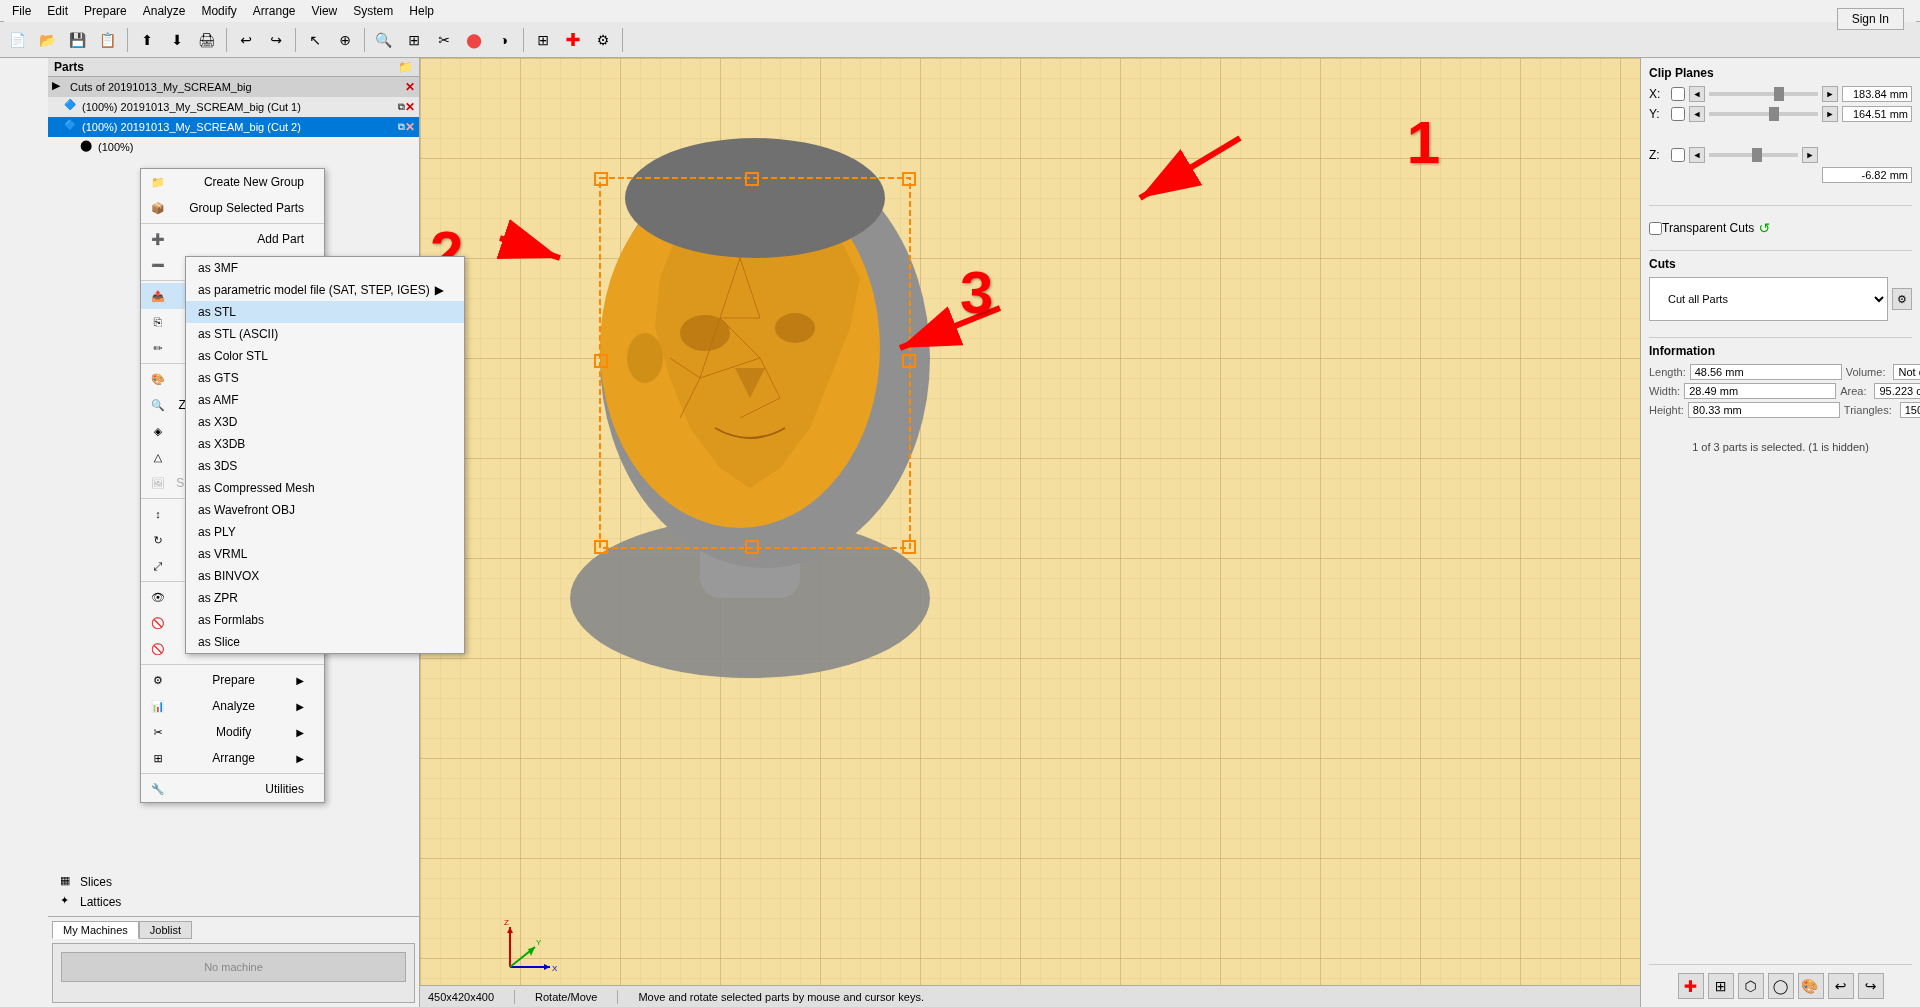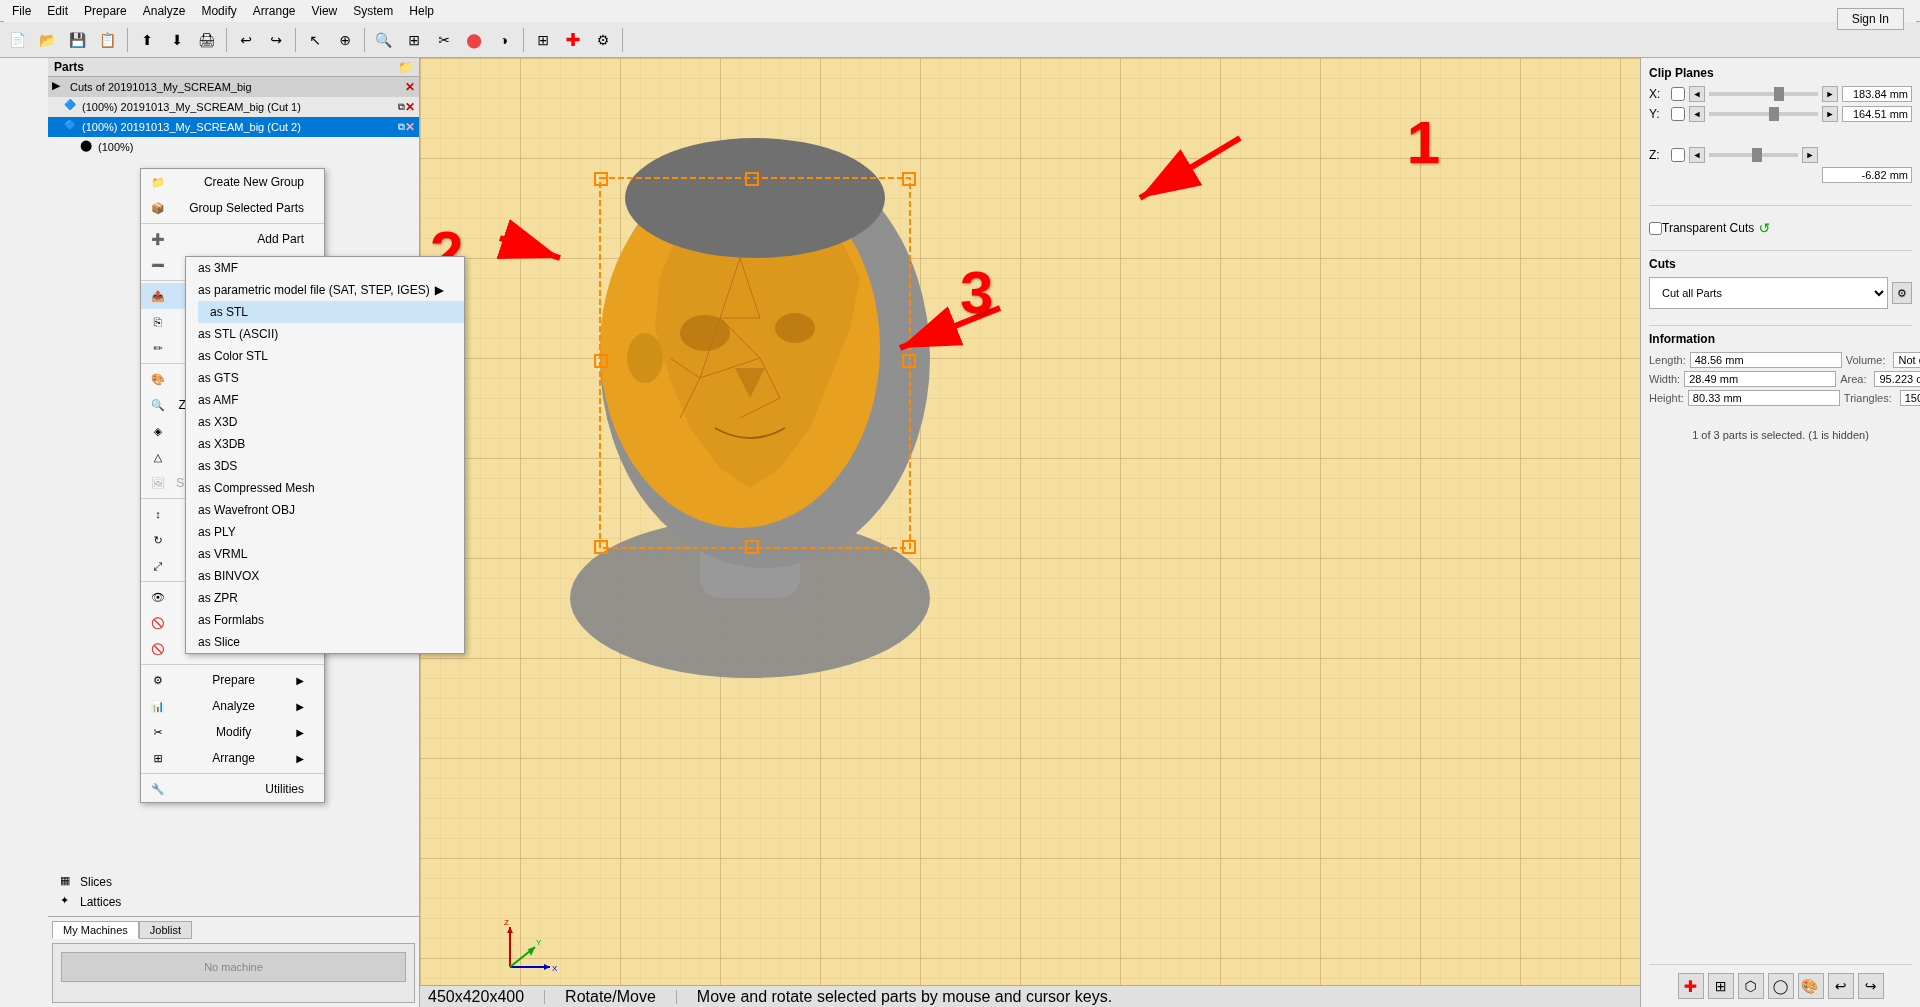--- a/index.html
+++ b/index.html
@@ -50,47 +50,47 @@
     .ctx-item { padding: 4px 20px 4px 8px; cursor: pointer; font-size: 12px; display: flex; align-items: center; justify-content: space-between; white-space: nowrap; }
     .ctx-item.highlighted { background: #cce4f7; }
     .ctx-item.disabled { color: #aaa; cursor: default; }
     .ctx-sep { height: 1px; background: #ccc; margin: 2px 0; }
     .ctx-arrow { font-size: 10px; }
     .ctx-icon { width: 18px; height: 18px; margin-right: 4px; display: inline-flex; align-items: center; justify-content: center; font-size: 11px; }
 
     
     .submenu { position: absolute; left: 185px; top: 198px; background: #f5f5f5; border: 1px solid #999; box-shadow: 2px 2px 6px rgba(0,0,0,0.3); z-index: 101; min-width: 280px; }
     .submenu-item { padding: 4px 20px 4px 12px; cursor: pointer; font-size: 12px; display: flex; align-items: center; justify-content: space-between; white-space: nowrap; }
-    .submenu-item.highlighted { background: #cce4f7; margin-left: 12px; }
+    .submenu-item.highlighted { background: #cce4f7; }
     .submenu-item.has-sub { }
 
     
     .view-area { flex: 1; background: #f5dfa0; position: relative; overflow: hidden; }
 
     
     .grid-canvas { position: absolute; top: 0; left: 0; width: 100%; height: 100%; }
 
     
-    .status-bar { position: absolute; bottom: 0; left: 0; right: 0; height: 22px; background: #e0e0e0; border-top: 1px solid #aaa; display: flex; align-items: center; padding: 0 8px; gap: 20px; font-size: 16px; }
+    .status-bar { position: absolute; bottom: 0; left: 0; right: 0; height: 22px; background: #e0e0e0; border-top: 1px solid #aaa; display: flex; align-items: center; padding: 0 8px; gap: 20px; font-size: 11px; }
     .status-sep { width: 1px; height: 14px; background: #aaa; }
 
     
     .right-panel { width: 280px; min-width: 280px; background: #f0f0f0; border-left: 1px solid #aaa; display: flex; flex-direction: column; padding: 8px; overflow-y: auto; }
     .right-section { margin-bottom: 12px; }
     .right-section-title { font-weight: bold; font-size: 12px; margin-bottom: 6px; }
     .clip-row { display: flex; align-items: center; margin-bottom: 4px; gap: 4px; }
     .clip-label { width: 18px; font-size: 12px; }
     .clip-checkbox { width: 14px; height: 14px; }
     .clip-slider-track { flex: 1; height: 4px; background: #ccc; position: relative; }
     .clip-slider-thumb { width: 10px; height: 14px; background: #888; position: absolute; top: -5px; cursor: pointer; }
     .clip-value { width: 65px; text-align: right; font-size: 11px; background: #fff; border: 1px solid #aaa; padding: 1px 3px; }
     .refresh-btn { width: 20px; height: 20px; background: none; border: none; cursor: pointer; color: #0a0; font-size: 14px; }
     .transparent-cuts { display: flex; align-items: center; font-size: 12px; margin: 6px 0; }
     .cuts-section { margin-bottom: 10px; }
-    .cuts-select { width: 100%; padding: 8px; font-size: 11px; border: 1px solid #aaa; background: #fff; }
+    .cuts-select { width: 100%; padding: 14px; font-size: 11px; border: 1px solid #aaa; background: #fff; }
     .info-row { display: flex; align-items: center; margin-bottom: 3px; gap: 4px; }
     .info-label { width: 50px; font-size: 11px; color: #555; }
     .info-val { flex: 1; background: #fff; border: 1px solid #aaa; padding: 1px 4px; font-size: 11px; }
     .info-label2 { width: 55px; font-size: 11px; color: #555; text-align: right; padding-right: 4px; }
     .info-val2 { flex: 1; background: #fff; border: 1px solid #aaa; padding: 1px 4px; font-size: 11px; }
     .status-text { font-size: 11px; color: #444; margin-top: 8px; text-align: center; }
     .right-bottom-bar { display: flex; align-items: center; justify-content: center; gap: 4px; margin-top: auto; padding-top: 8px; border-top: 1px solid #ccc; }
     .rb-btn { width: 26px; height: 26px; background: #e0e0e0; border: 1px solid #aaa; cursor: pointer; display: flex; align-items: center; justify-content: center; font-size: 14px; }
 
     

